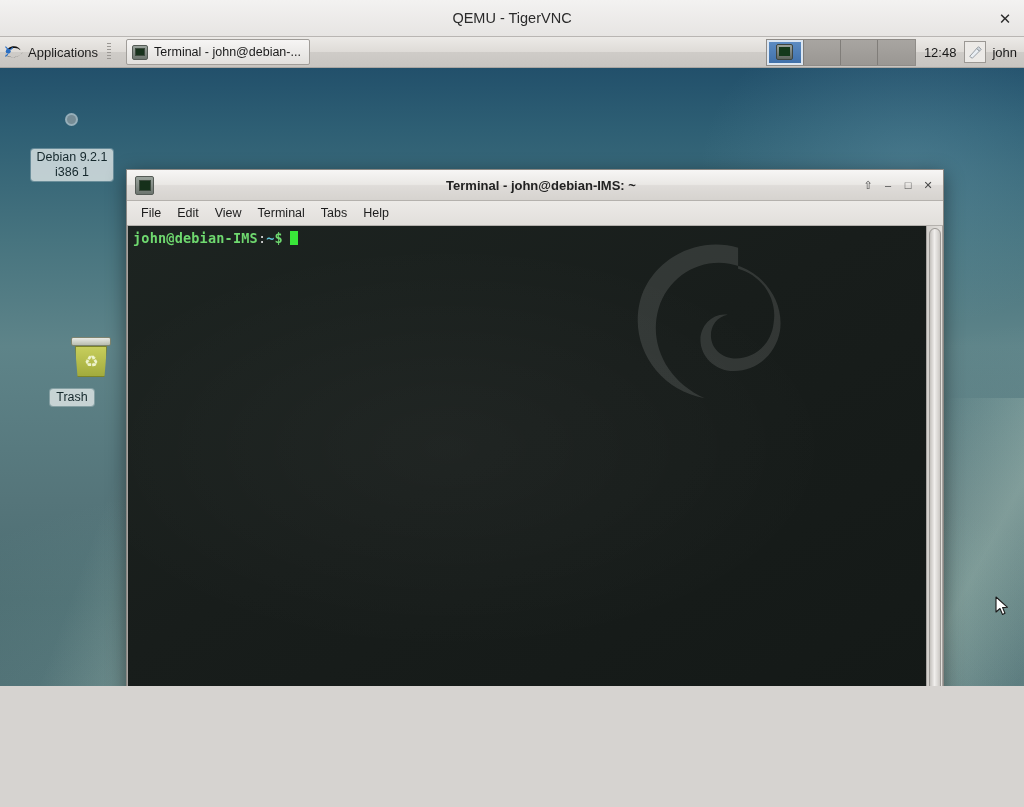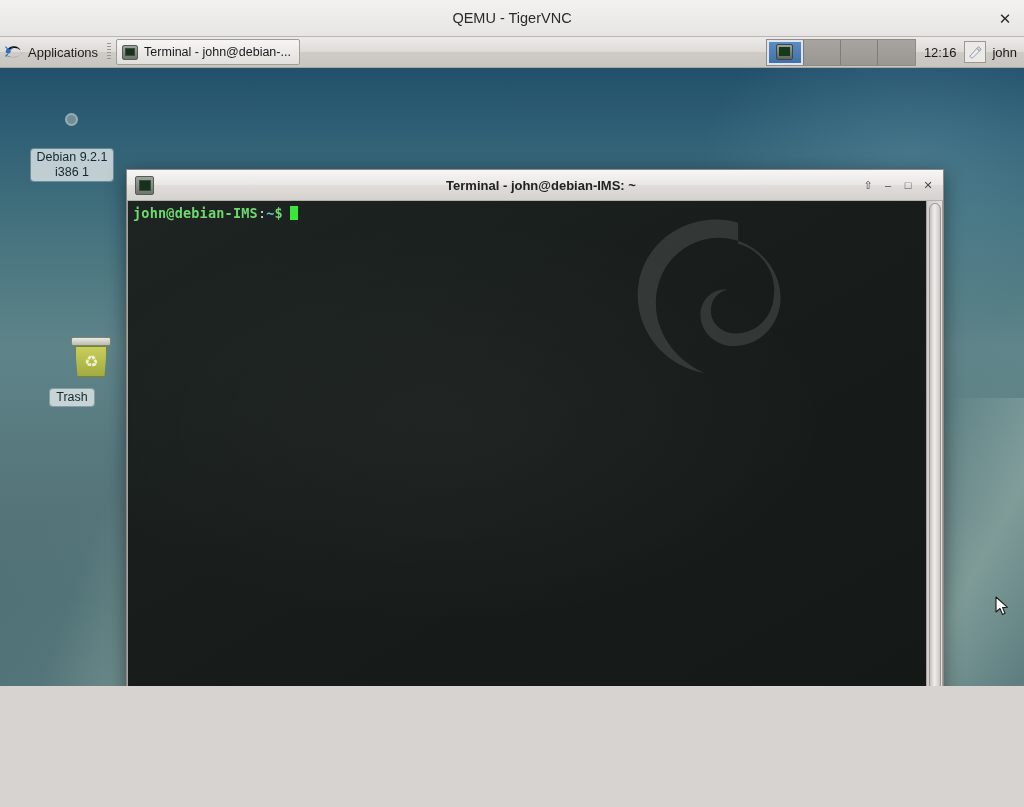--- a/index.html
+++ b/index.html
@@ -45,21 +45,21 @@
   .panel-btn{
     height:29px; display:flex; align-items:center; gap:4px;
     padding:0 6px; font-size:13px; color:#1c1c1c; cursor:pointer;
   }
   #apps-menu{ padding-left:4px; }
   .handle{
     width:4px; height:18px; margin:0 3px;
     background-image:repeating-linear-gradient(#9a9793 0 1px, transparent 1px 3px);
   }
   #task-btn{
-    height:26px; margin-left:2px; padding:0 8px 0 5px;
+    height:26px; margin-left:12px; padding:0 8px 0 5px;
     display:flex; align-items:center; gap:6px;
     background:linear-gradient(#f6f5f4,#e2e0dd);
     border:1px solid #a09d99; border-radius:2px;
     font-size:12.5px; color:#1a1a1a; cursor:pointer;
     max-width:198px; overflow:hidden; white-space:nowrap;
   }
   #panel-spacer{ flex:1; }
 
   #workspaces{ display:flex; height:27px; border:1px solid #8f8c88; background:#9d9a96; }
   .ws{ width:37px; height:25px; border-right:1px solid #807d79;
@@ -340,21 +340,21 @@
         <div class="ws active">
           <span style="position:absolute;left:9px;top:4px;width:17px;height:16px;border-radius:2px;background:linear-gradient(#9aa39c,#5f665f);border:1px solid #3f453f;display:flex;align-items:center;justify-content:center;">
             <span style="width:11px;height:9px;background:#14391b;"></span>
           </span>
         </div>
         <div class="ws"></div>
         <div class="ws"></div>
         <div class="ws"></div>
       </div>
 
-      <div id="clock">12:16</div>
+      <div id="clock">12:48</div>
 
       <div id="tray-icon">
         <svg viewBox="0 0 18 18" width="16" height="16" aria-hidden="true">
           <path d="M3 14 L11 5 L14 8 L6 16 Z" fill="#e9eef3" stroke="#8e959b" stroke-width="1"></path>
           <path d="M11 5 L13 3 L16 6 L14 8 Z" fill="#cfd7de" stroke="#8e959b" stroke-width="1"></path>
         </svg>
       </div>
 
       <div id="user-name">john</div>
     </div>
@@ -390,20 +390,28 @@
             </span>
           <span id="term-title">Terminal - john@debian-IMS: ~</span>
           <span id="term-wbtns">
             <span class="wbtn">⇧</span>
             <span class="wbtn">–</span>
             <span class="wbtn">□</span>
             <span class="wbtn">✕</span>
           </span>
         </div>
 
+        <div id="term-menubar">
+          <span class="menu-item">File</span>
+          <span class="menu-item">Edit</span>
+          <span class="menu-item">View</span>
+          <span class="menu-item">Terminal</span>
+          <span class="menu-item">Tabs</span>
+          <span class="menu-item">Help</span>
+        </div>
 
         <div id="term-body">
           <div id="term-screen">
             <svg id="debian-swirl" viewBox="0 0 100 110" aria-hidden="true">
               <path d="M62 8c-20-6-42 6-47 26-5 21 9 42 31 46-18-8-27-26-22-43C29 20 47 11 63 17c13 5 21 18 19 31-2 11-11 19-22 19-9 0-16-7-16-15 0-7 6-13 13-12-5 1-8 5-8 10 0 6 5 11 12 11 9 0 17-7 18-17 2-12-6-23-17-26z" fill="#ffffff"></path>
             </svg>
             <div id="term-text"><span class="pr-user">john@debian-IMS</span><span class="pr-colon">:</span><span class="pr-path">~</span><span class="pr-dollar">$</span><span id="cursor"></span></div>
           </div>
           <div id="term-scrollbar">
             <div id="term-thumb"></div>

